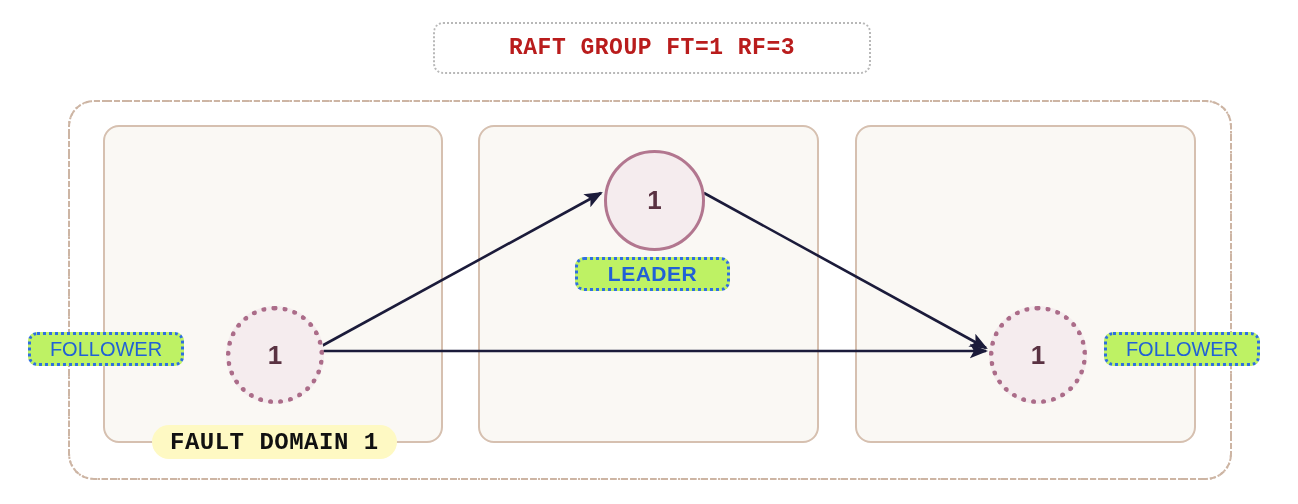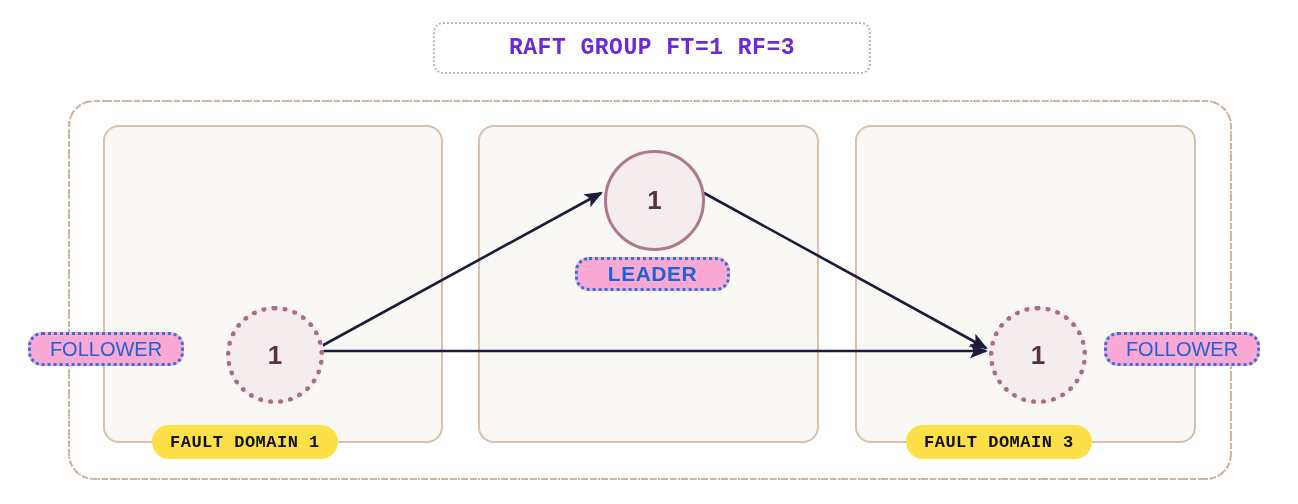--- a/index.html
+++ b/index.html
@@ -28,21 +28,21 @@
     border-radius: 10px;
     display: flex;
     align-items: center;
     justify-content: center;
   }
   .title-text {
     font-family: "Liberation Mono", "DejaVu Sans Mono", monospace;
     font-size: 23px;
     font-weight: bold;
     letter-spacing: 0.5px;
-    color: #6d28d9;
+    color: #b91c1c;
     white-space: pre;
   }
 
   
   .group-box {
     position: absolute;
     left: 68px;
     top: 100px;
     width: 1164px;
     height: 380px;
@@ -73,27 +73,27 @@
   #domain-1 { left: 103px;  width: 340px; }
   #domain-2 { left: 478px;  width: 341px; }
   #domain-3 { left: 855px;  width: 341px; }
 
   .domain-label {
     position: absolute;
     top: 425px;
     height: 34px;
     padding: 0 18px;
     box-sizing: border-box;
-    background: #fde047;
+    background: #fef9c3;
     border-radius: 17px;
     display: flex;
     align-items: center;
     justify-content: center;
     font-family: "Liberation Mono", "DejaVu Sans Mono", monospace;
-    font-size: 17px;
+    font-size: 24px;
     font-weight: bold;
     letter-spacing: 0.5px;
     color: #111111;
     white-space: pre;
   }
   #domain-label-1 { left: 152px; }
   #domain-label-2 { left: 528px; }
   #domain-label-3 { left: 906px; }
 
   
@@ -122,23 +122,23 @@
     border: 5px dotted #ab6c89;
   }
   #node-follower-1 { left: 226px; top: 306px; }
   #node-follower-3 { left: 989px; top: 306px; }
 
   
   .role-badge {
     position: absolute;
     height: 34px;
     box-sizing: border-box;
-    background: #f9a8d4;
+    background: #bef264;
     border: 3px dotted #2f6fe0;
-    border-radius: 14px;
+    border-radius: 9px;
     display: flex;
     align-items: center;
     justify-content: center;
     color: #2161d6;
     padding: 0 14px;
     white-space: pre;
   }
   #badge-leader {
     left: 575px;
     top: 257px;
@@ -202,15 +202,14 @@
 
   <div class="node follower" id="node-follower-3">1</div>
 
   <div class="role-badge badge-follower" id="badge-follower-1">FOLLOWER</div>
 
   <div class="role-badge" id="badge-leader">LEADER</div>
 
   <div class="role-badge badge-follower" id="badge-follower-3">FOLLOWER</div>
 
   <div class="domain-label" id="domain-label-1">FAULT DOMAIN 1</div>
-  <div class="domain-label" id="domain-label-3">FAULT DOMAIN 3</div>
 
 </div>
 
 </body></html>

